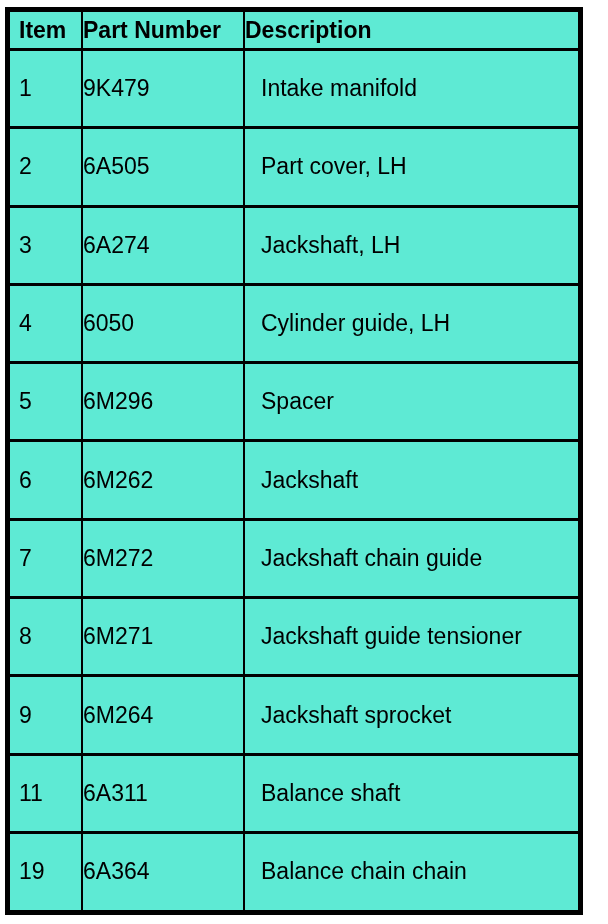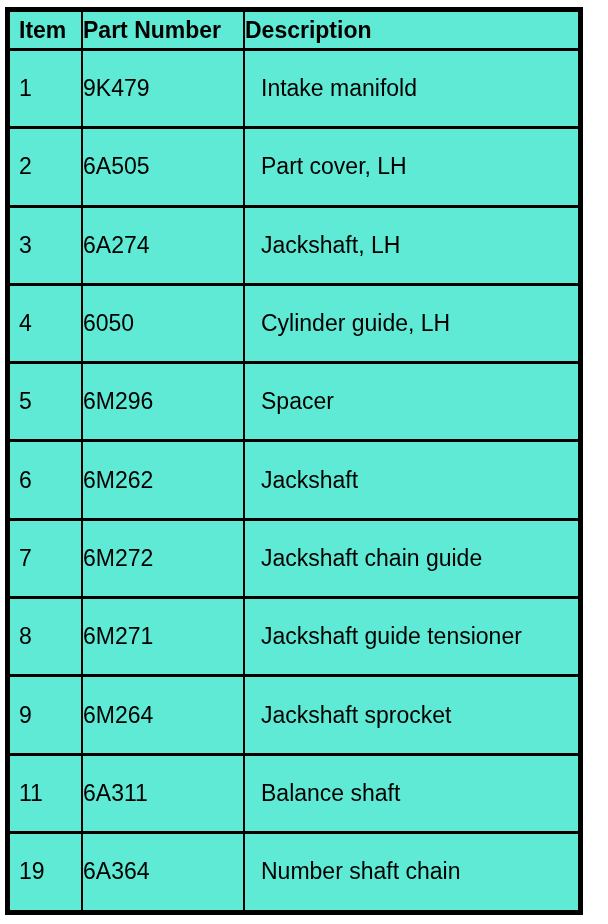--- a/index.html
+++ b/index.html
@@ -112,16 +112,16 @@
         <td class="col-desc">Jackshaft sprocket</td>
       </tr>
       <tr>
         <td class="col-item">11</td>
         <td class="col-part">6A311</td>
         <td class="col-desc">Balance shaft</td>
       </tr>
       <tr>
         <td class="col-item">19</td>
         <td class="col-part">6A364</td>
-        <td class="col-desc">Number shaft chain</td>
+        <td class="col-desc">Balance chain chain</td>
       </tr>
     </tbody>
 </table>
 
 </body></html>

